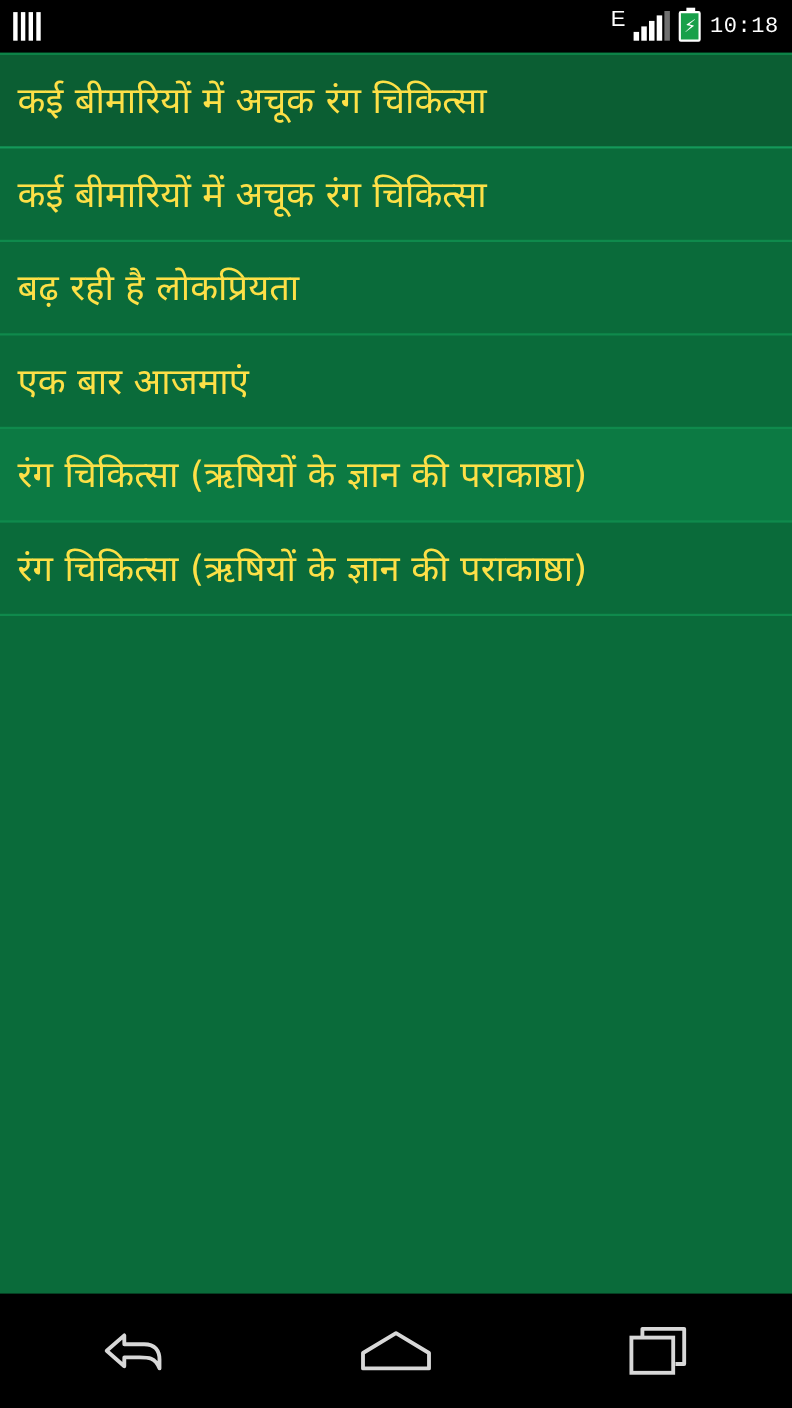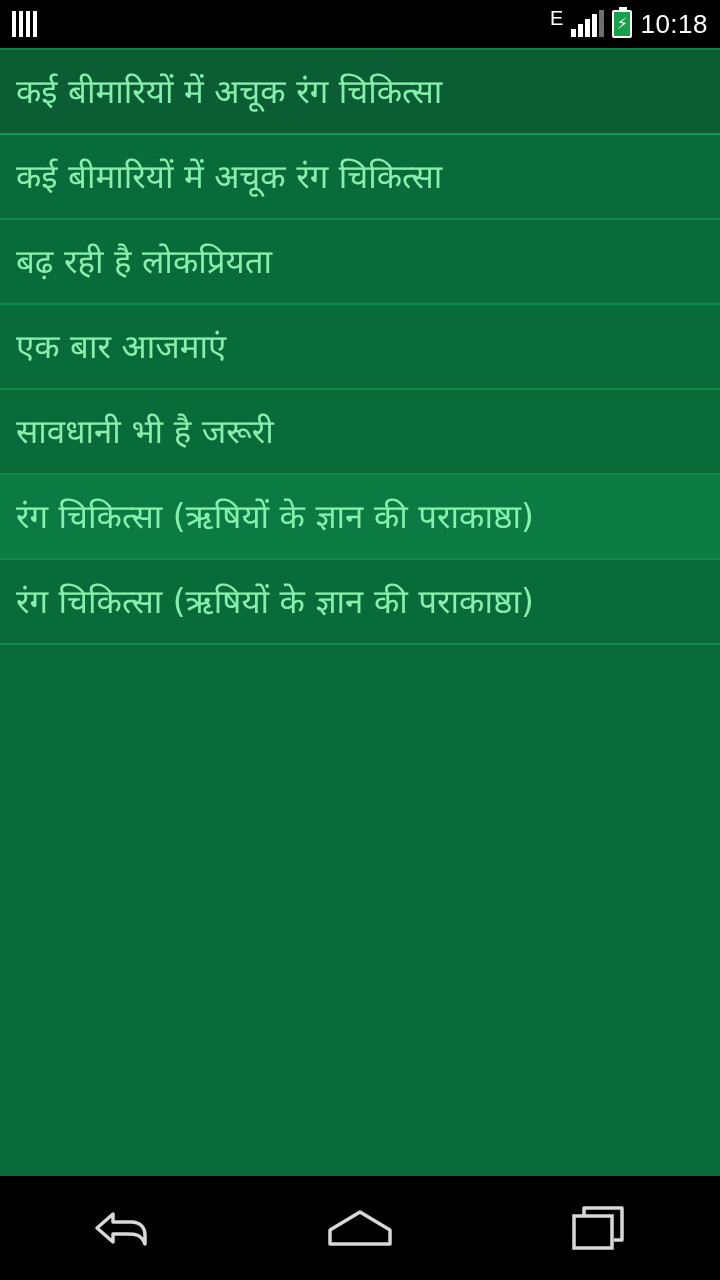--- a/index.html
+++ b/index.html
@@ -99,40 +99,40 @@
     width: 8px;
     height: 3px;
     background: #ffffff;
   }
   .battery .bolt {
     color: #ffffff;
     font-size: 16px;
     line-height: 1;
   }
   .clock {
-    font-size: 26px;
-    font-family: Liberation Sans, sans-serif;
+    font-size: 20px;
+    font-family: Liberation Mono, monospace;
     letter-spacing: 0.5px;
   }
 
   
   .list {
     flex: 1 1 auto;
     background: #0a6b3a;
     overflow: hidden;
     border-top: 2px solid #0d8247;
   }
   .list-item {
     box-sizing: border-box;
     height: 85px;
     display: flex;
     align-items: center;
     padding: 0 16px;
     border-bottom: 2px solid #0f8a4c;
-    color: #86efac;
+    color: #fde047;
     font-size: 33px;
     line-height: 1.15;
     white-space: nowrap;
     font-family: "DejaVu Sans", sans-serif;
   }
   .list-item.header-item {
     background: #0b5e33;
     border-bottom: 2px solid #14995a;
   }
   .list-item.accent-item {
@@ -193,23 +193,20 @@
     </div>
     <div class="list-item">
       <span>कई बीमारियों में अचूक रंग चिकित्सा</span>
     </div>
     <div class="list-item">
       <span>बढ़ रही है लोकप्रियता</span>
     </div>
     <div class="list-item">
       <span>एक बार आजमाएं</span>
     </div>
-    <div class="list-item">
-      <span>सावधानी भी है जरूरी</span>
-    </div>
     <div class="list-item accent-item">
       <span>रंग चिकित्सा (ऋषियों के ज्ञान की पराकाष्ठा)</span>
     </div>
     <div class="list-item">
       <span>रंग चिकित्सा (ऋषियों के ज्ञान की पराकाष्ठा)</span>
     </div>
   </div>
 
   <div class="nav-bar">
     <div class="nav-btn">

